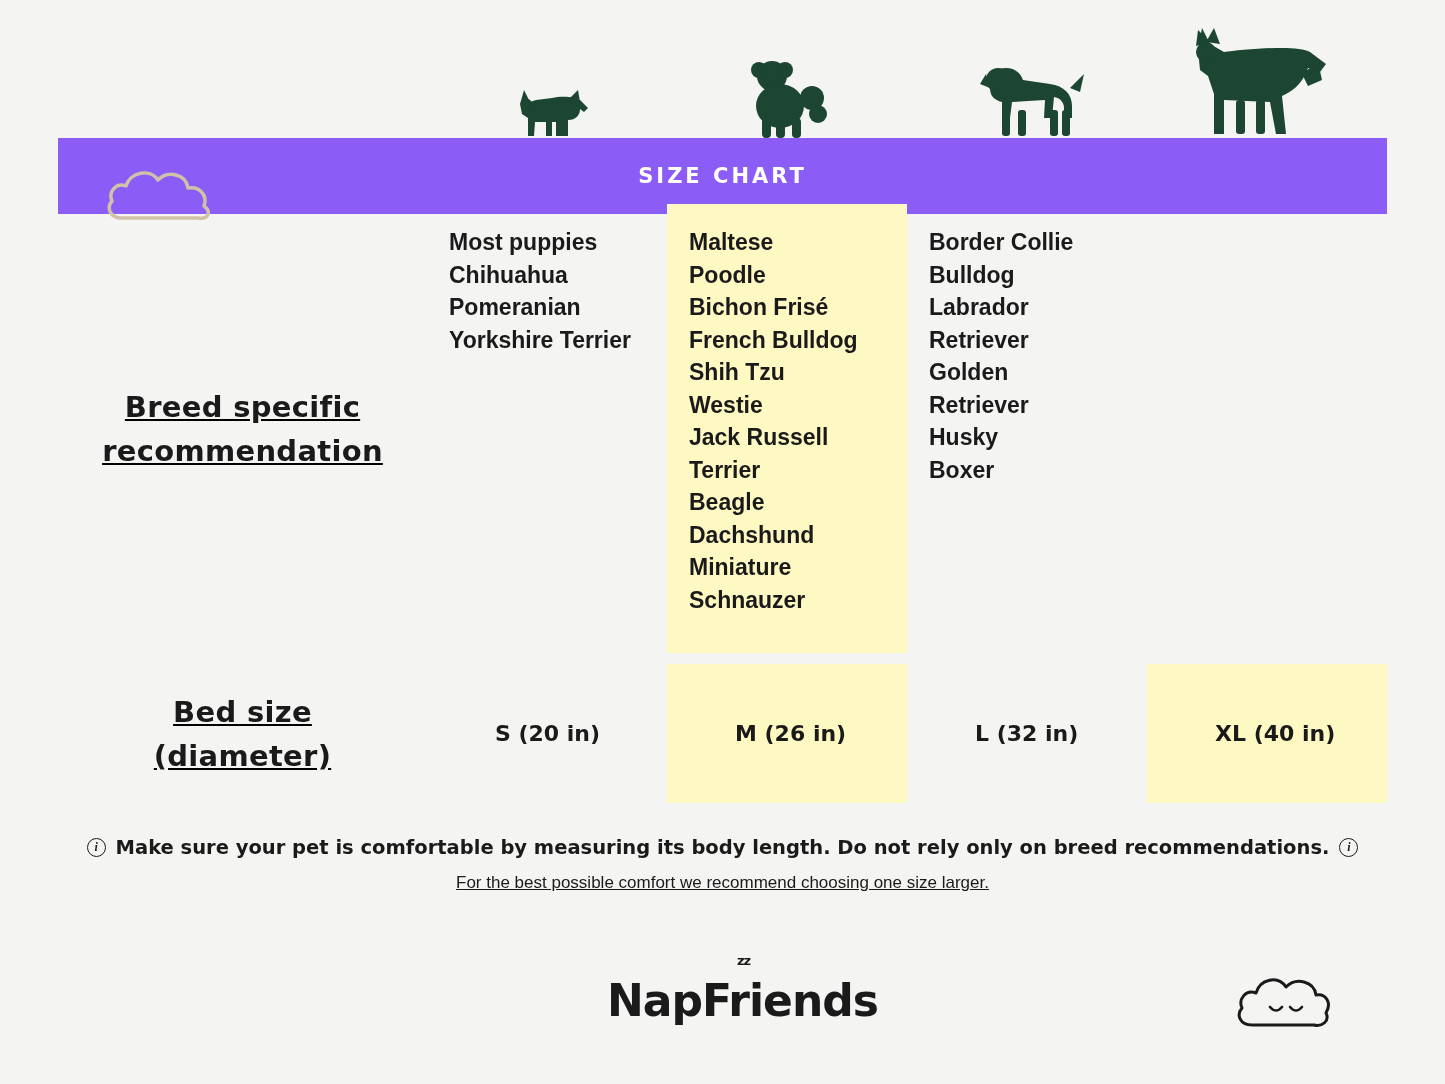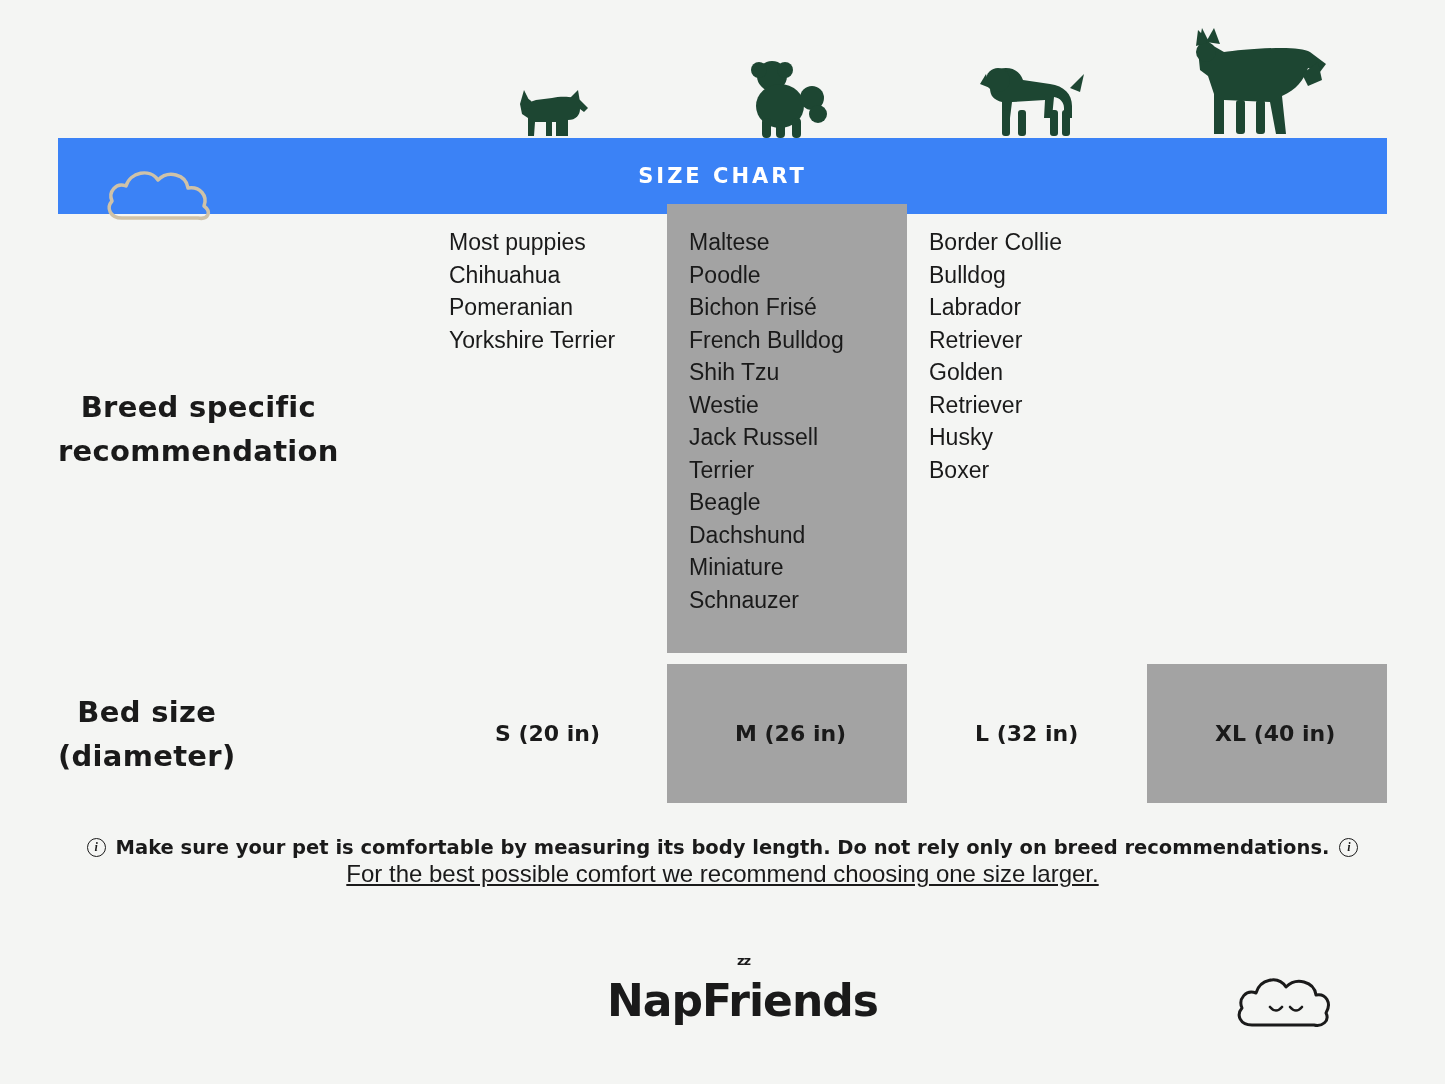--- a/index.html
+++ b/index.html
@@ -28,21 +28,21 @@
     bottom: 0;
   }
 
   
   .title-bar {
     position: absolute;
     left: 58px;
     top: 138px;
     width: 1329px;
     height: 76px;
-    background: #3b82f6;
+    background: #8b5cf6;
     display: flex;
     align-items: center;
     justify-content: center;
   }
   .title-bar .title-text {
     color: #ffffff;
     font-size: 21px;
     font-weight: bold;
     letter-spacing: 3px;
     font-family: "DejaVu Sans", sans-serif;
@@ -75,31 +75,32 @@
   .row-size   { height: 139px; margin-top: 11px; }
 
   .cell {
     box-sizing: border-box;
     position: relative;
   }
   .cell-label {
     width: 369px;
     display: flex;
     align-items: center;
-    justify-content: flex-start;
+    justify-content: center;
     text-align: center;
+    text-decoration: underline;
   }
   .cell-col {
     width: 240px;
   }
   .cell-col.alt {
-    background: #a3a3a3;
-  }
-
-  .row-breeds .cell-col { padding: 22px 0 0 22px; }
+    background: #fef9c3;
+  }
+
+  .row-breeds .cell-col { padding: 22px 0 0 22px; font-weight: bold; }
 
   .breed-list {
     font-size: 23px;
     line-height: 32.5px;
     color: #1a1a1a;
     font-family: "Liberation Sans", sans-serif;
     white-space: pre-line;
   }
 
   .label-heading {
@@ -137,22 +138,22 @@
     font-family: "DejaVu Sans", sans-serif;
     font-weight: bold;
     font-size: 19.5px;
     color: #1a1a1a;
     display: flex;
     align-items: center;
     justify-content: center;
     gap: 10px;
   }
   .note-secondary {
-    margin-top: 1px;
-    font-size: 24px;
+    margin-top: 14px;
+    font-size: 17px;
     color: #1a1a1a;
     text-decoration: underline;
     font-family: "Liberation Sans", sans-serif;
   }
   .info-circle {
     display: inline-block;
     width: 17px;
     height: 17px;
     border: 1.4px solid #1a1a1a;
     border-radius: 50%;

